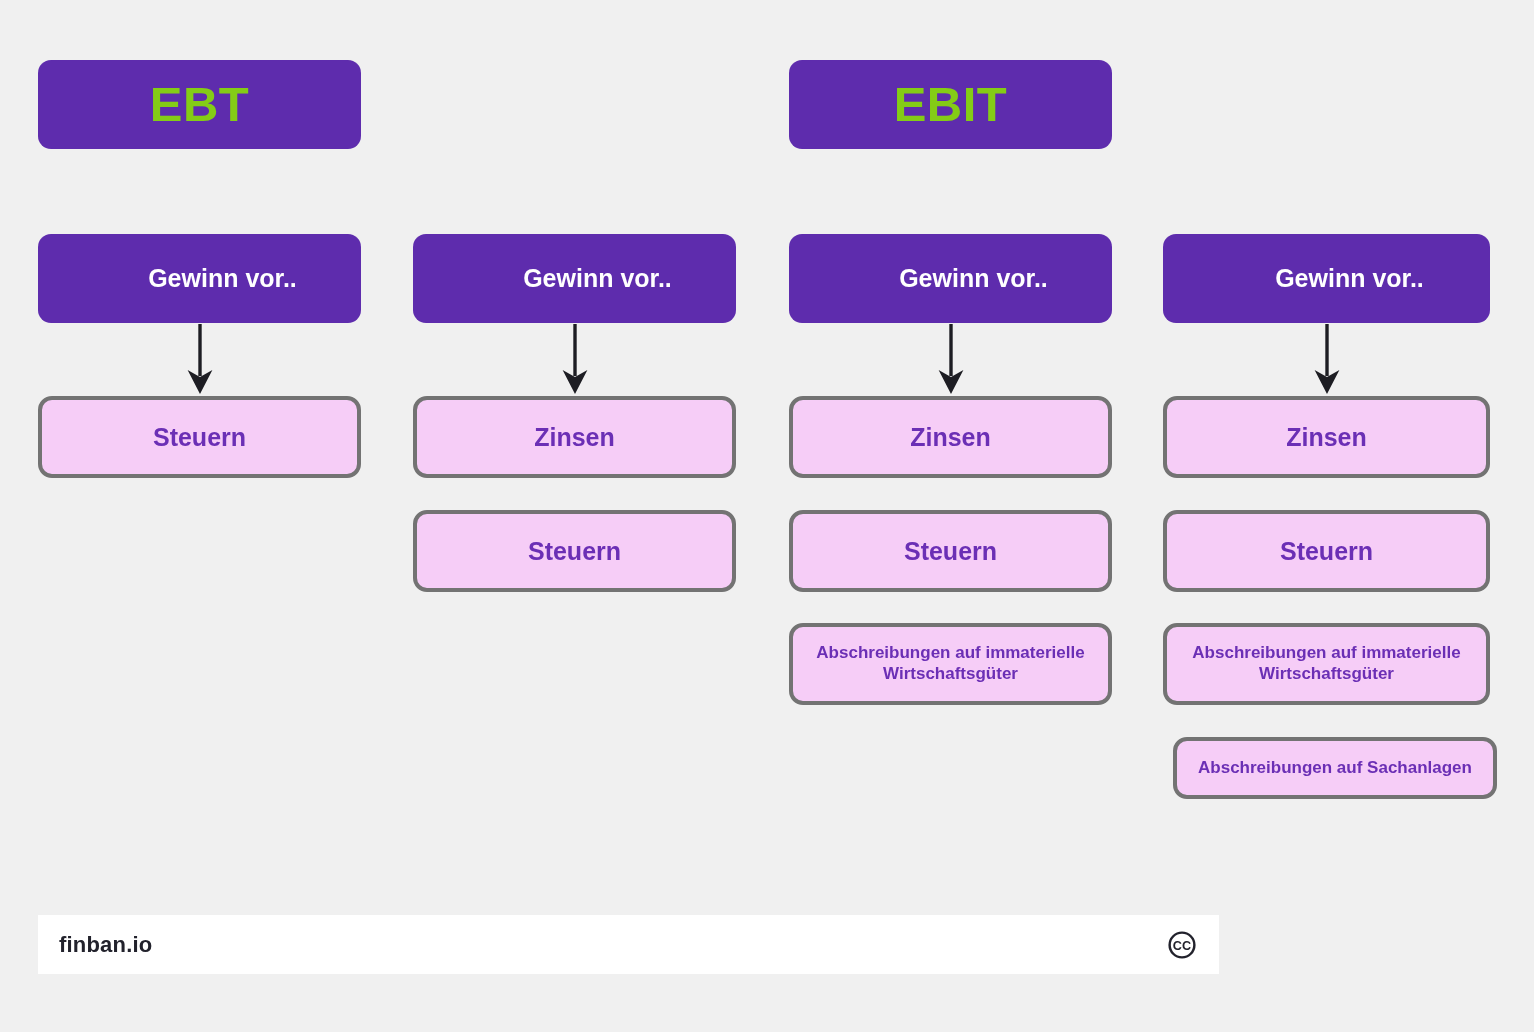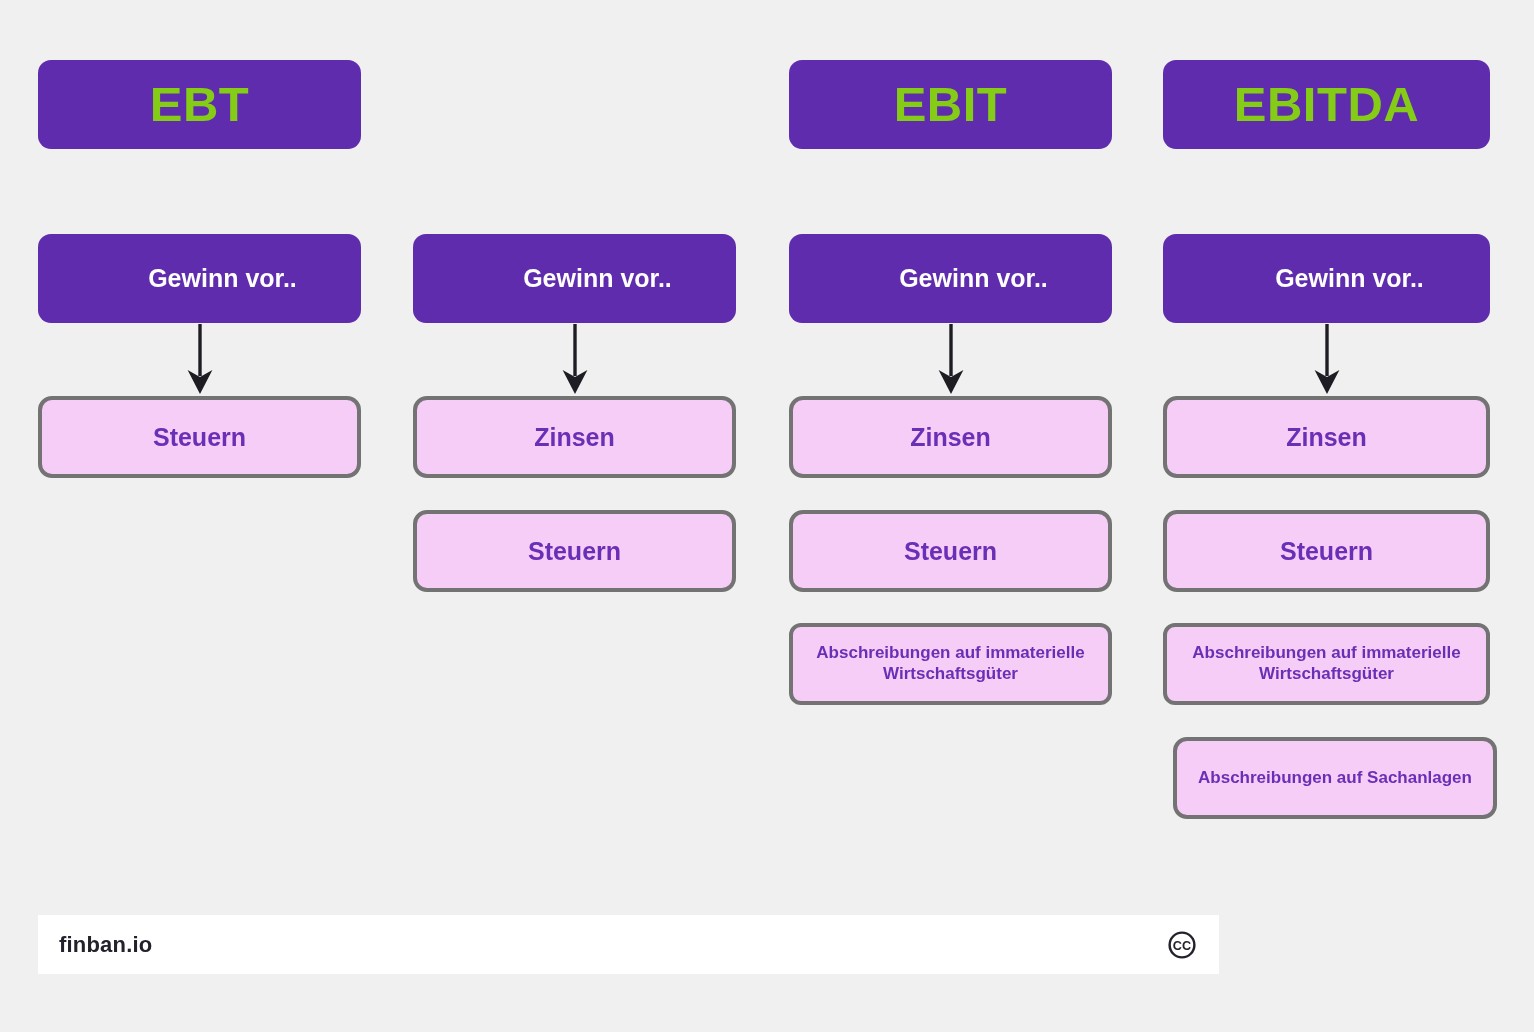--- a/index.html
+++ b/index.html
@@ -109,22 +109,22 @@
     line-height: 1.22;
     padding: 0 14px;
     box-sizing: border-box;
   }
   .item-box.size-lg .label { font-size: 25px; }
   .item-box.size-sm .label { font-size: 17px; }
 
   
   .slot-0 { top: 396px; height: 82px; }
   .slot-1 { top: 510px; height: 82px; }
-  .slot-2 { top: 623px; height: 82px; border-radius: 12px; }
-  .slot-3 { top: 737px; height: 82px; }
+  .slot-2 { top: 623px; height: 82px; }
+  .slot-3 { top: 737px; height: 62px; }
 
   
   .col-3 .slot-3 {
     left: 10px;
     width: 324px;
   }
 
   
   #footer {
     position: absolute;
@@ -208,23 +208,20 @@
           <span class="label">Zinsen</span>
         </div>
         <div class="item-box slot-1 size-lg">
           <span class="label">Steuern</span>
         </div>
         <div class="item-box slot-2 size-sm">
           <span class="label">Abschreibungen auf immaterielle Wirtschaftsgüter</span>
         </div>
       </div>
       <div class="column col-3">
-        <div class="header-chip">
-          <span class="label">EBITDA</span>
-        </div>
         <div class="profit-chip">
           <span class="label">Gewinn vor..</span>
         </div>
         <div class="arrow">
           <svg viewBox="0 0 34 72" width="34" height="72" aria-hidden="true">
             <line x1="17" y1="0" x2="17" y2="52" stroke="#1d1d23" stroke-width="3.4"></line>
             <path d="M17 70 L4.6 46 L17 53 L29.4 46 Z" fill="#1d1d23"></path>
           </svg>
         </div>
         <div class="item-box slot-0 size-lg">

